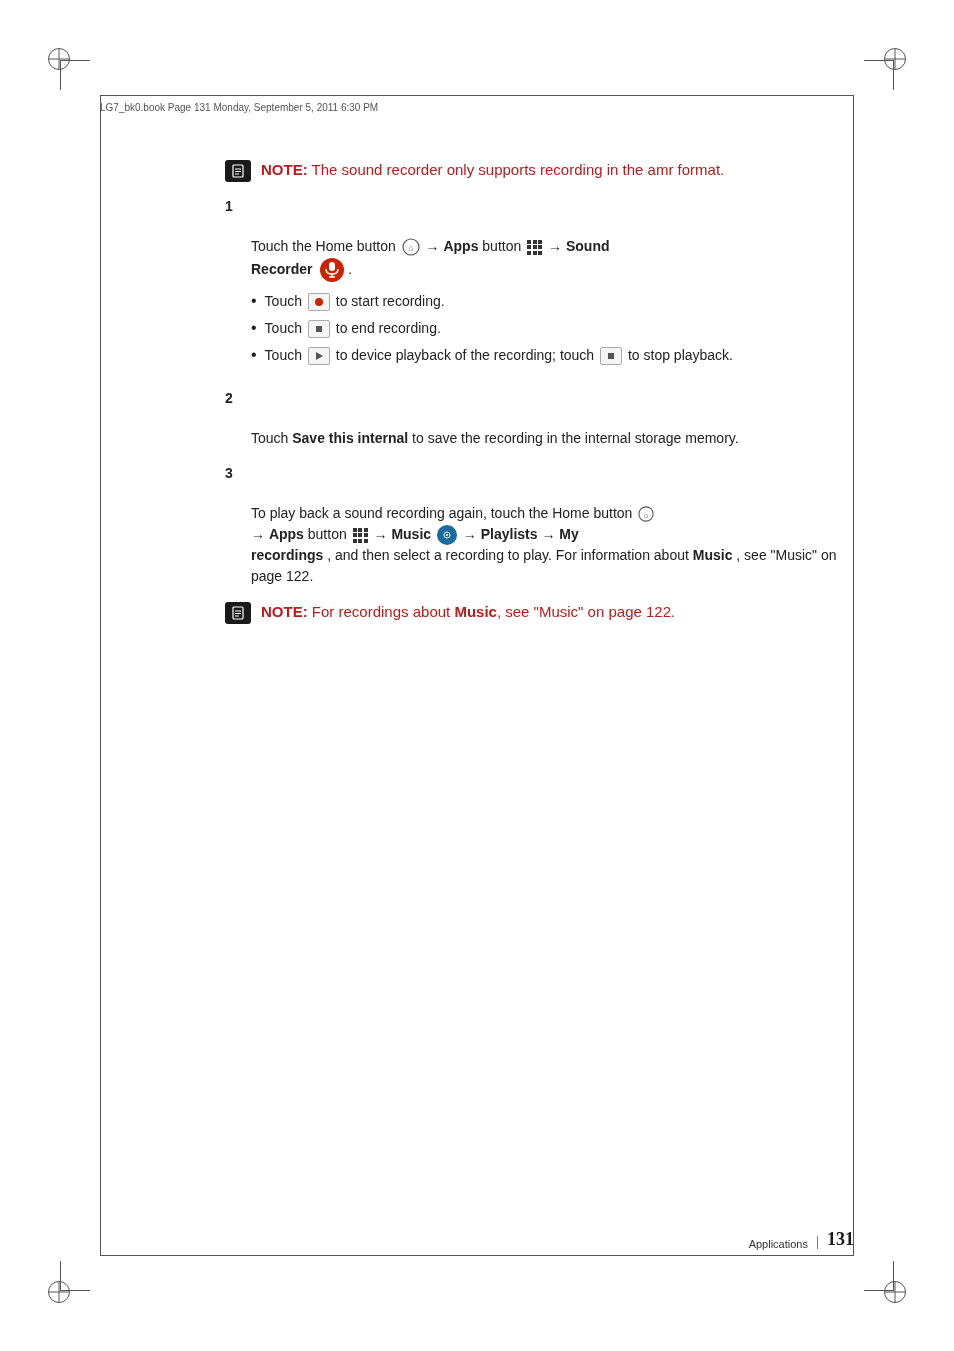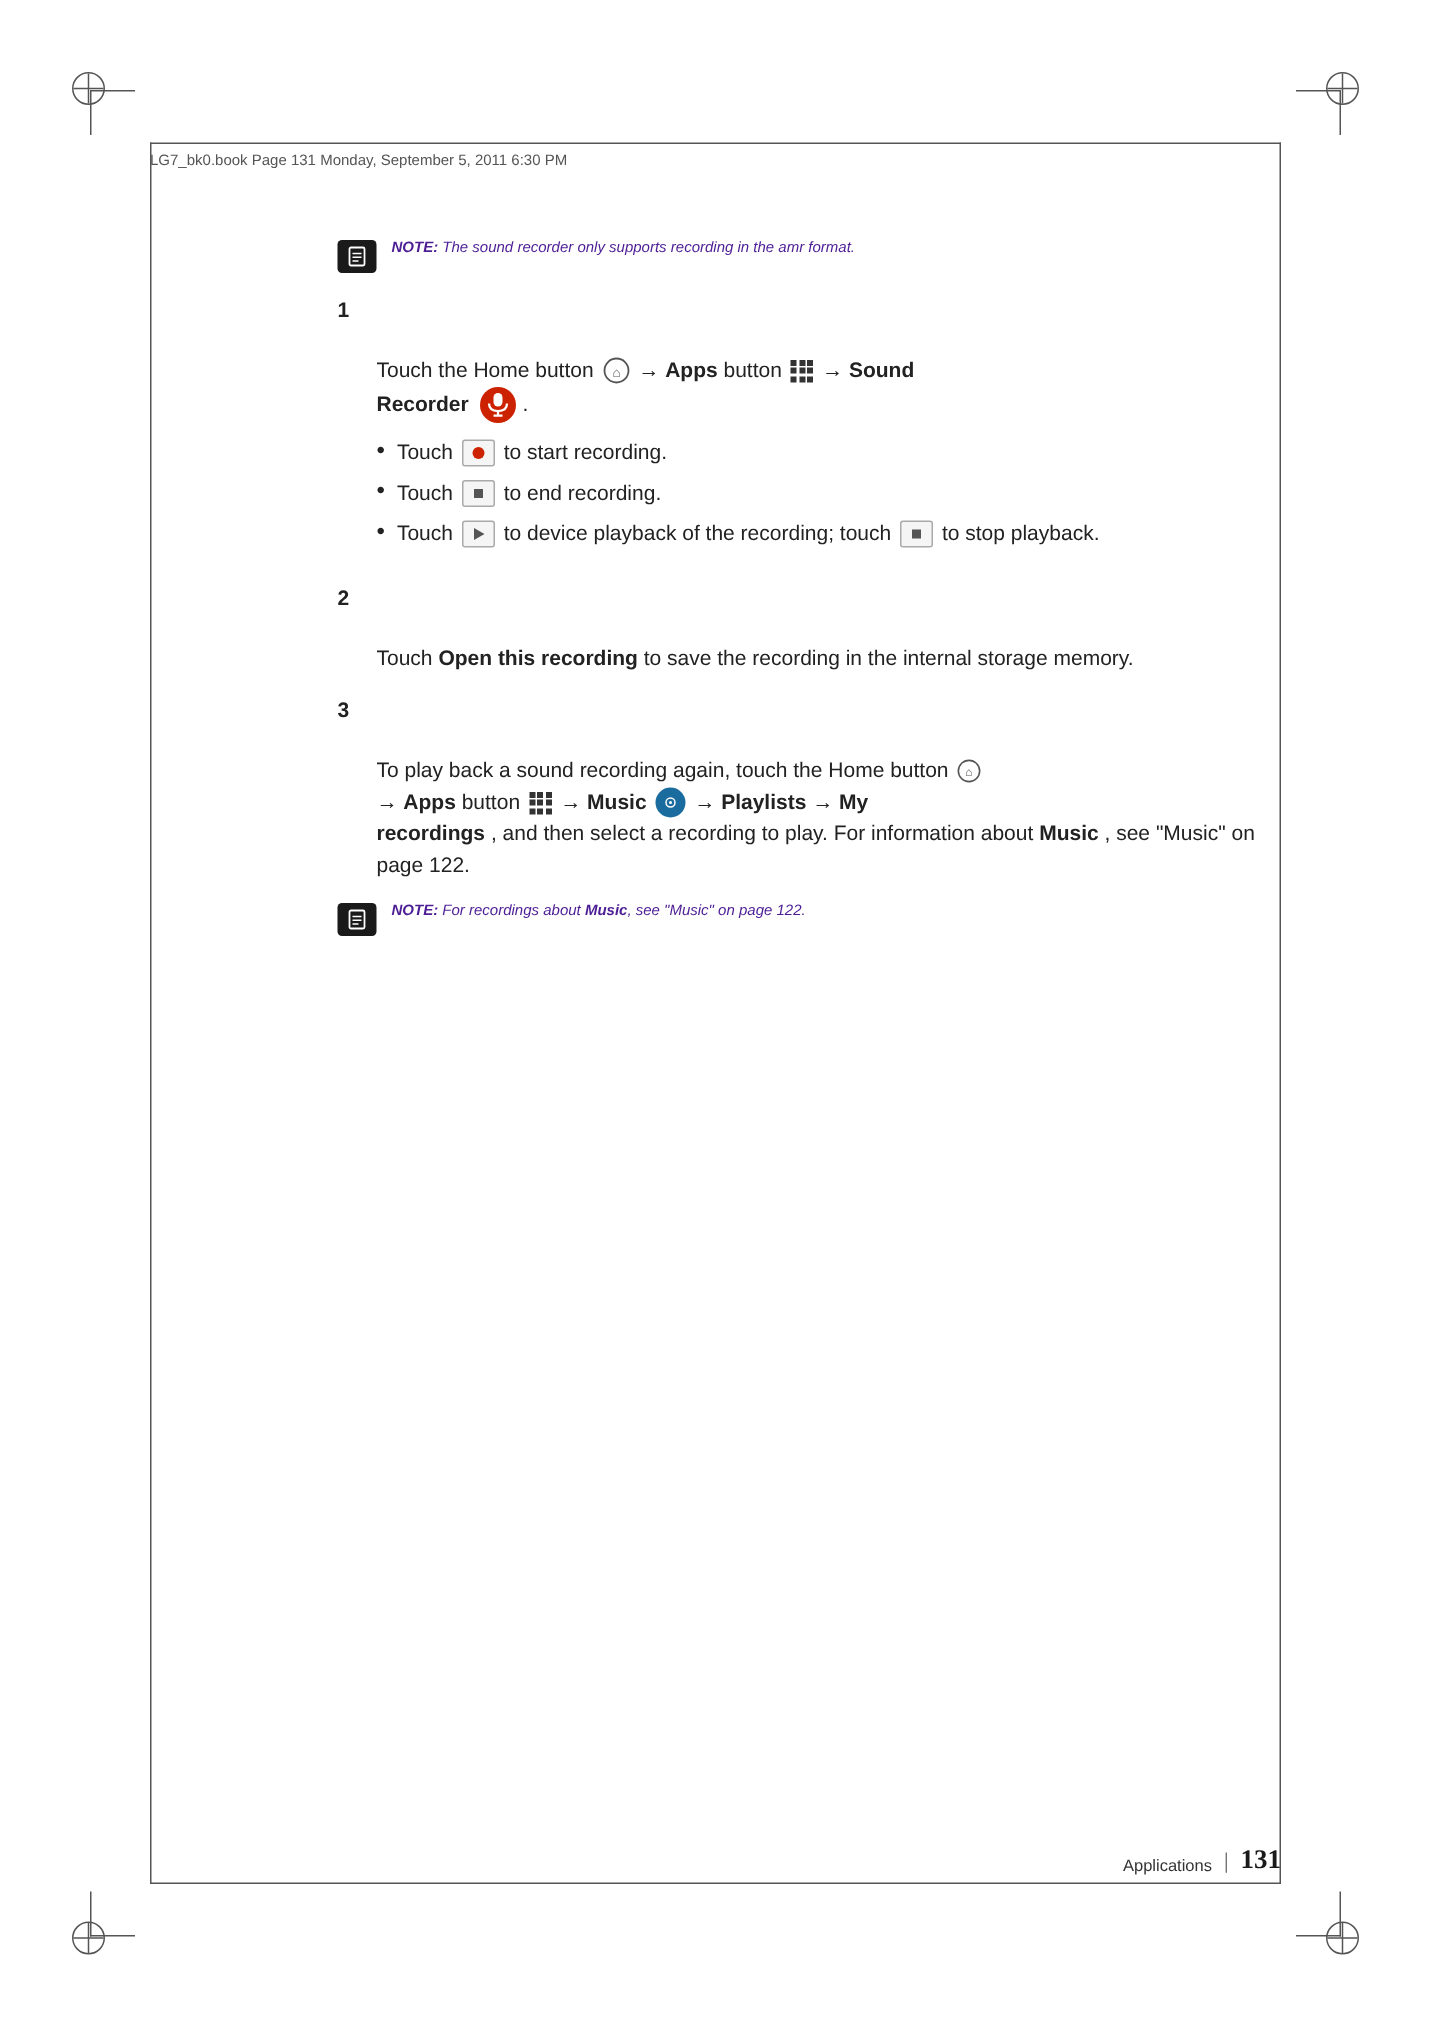--- a/index.html
+++ b/index.html
@@ -169,25 +169,24 @@
       display: flex;
       align-items: center;
       justify-content: center;
       flex-shrink: 0;
       margin-top: 1px;
     }
     .note-icon svg {
       fill: white;
     }
     .note-text {
-      font-size: 10px;
+      font-size: 15px;
       font-family: Arial, sans-serif;
       line-height: 1.45;
-      color: #4c1d95;
-      font-style: italic;
+      color: #b91c1c;
     }
     .note-text .bold { font-weight: bold; }
 
     
     .numbered-list {
       list-style: none;
       margin-bottom: 10px;
     }
     .numbered-list > li {
       display: flex;
@@ -432,21 +431,21 @@
                 <span>to stop playback.</span>
               </span>
             </li>
           </ul>
         </div>
       </li>
 
       <li>
         <span class="num bold">2</span>
         <div class="list-content">
-          <span>Touch </span><span class="bold">Open this recording</span><span> to save the recording in the internal storage memory.</span>
+          <span>Touch </span><span class="bold">Save this internal</span><span> to save the recording in the internal storage memory.</span>
         </div>
       </li>
 
       <li>
         <span class="num bold">3</span>
         <div class="list-content">
           <span>
             <span>To play back a sound recording again, touch the Home button</span>
             
             <span class="inline-icon">

